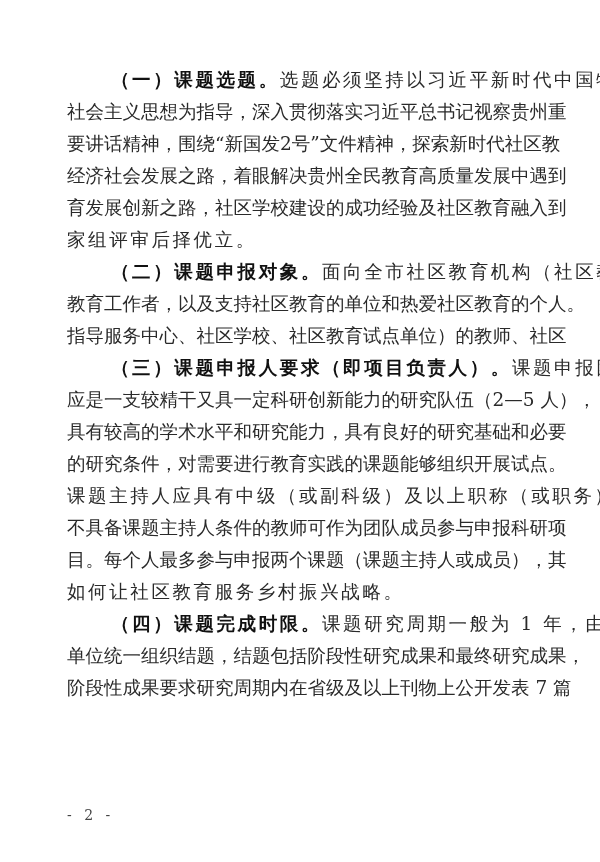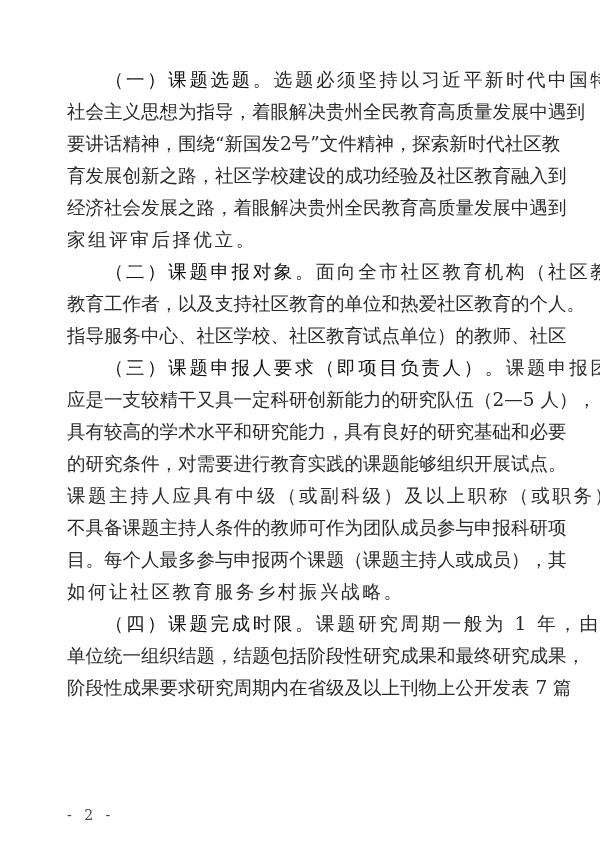--- a/index.html
+++ b/index.html
@@ -4,35 +4,35 @@
 <style>
   html, body { margin:0; padding:0; background:#ffffff; }
   body { width:600px; height:862px; position:relative; overflow:hidden;
          font-family:"DejaVu Serif", "Liberation Serif", serif; color:#2a2a2a; }
   .page { position:absolute; left:0; top:0; width:600px; height:862px; background:#fff; }
   .content { position:absolute; left:67px; top:64px; width:454px; }
   .line { height:32px; line-height:32px; font-size:18.5px; white-space:nowrap;
           letter-spacing:2.6px; overflow:visible; }
   .line.indent { padding-left:38px; }
   .line.justify { text-align:justify; text-align-last:justify; letter-spacing:0; }
-  .bold { font-weight:normal; color:#111; }
+  .bold { font-weight:bold; color:#111;margin-left:6px; }
   .footer { position:absolute; left:67px; top:807px; font-size:14px; color:#444;
             letter-spacing:4px; font-family:"DejaVu Serif", serif; }
 </style>
 </head>
 <body>
 
 <div class="page">
   <div class="content">
 
     <div class="line indent"><span class="bold">（一）课题选题。</span><span>选题必须坚持以习近平新时代中国特色</span></div>
-    <div class="line justify">社会主义思想为指导，着眼解决贵州全民教育高质量发展中遇到</div>
+    <div class="line justify">社会主义思想为指导，深入贯彻落实习近平总书记视察贵州重</div>
     <div class="line justify">要讲话精神，围绕“新国发2号”文件精神，探索新时代社区教</div>
+    <div class="line justify">经济社会发展之路，着眼解决贵州全民教育高质量发展中遇到</div>
     <div class="line justify">育发展创新之路，社区学校建设的成功经验及社区教育融入到</div>
-    <div class="line justify">经济社会发展之路，着眼解决贵州全民教育高质量发展中遇到</div>
     <div class="line">家组评审后择优立。</div>
 
     <div class="line indent"><span class="bold">（二）课题申报对象。</span><span>面向全市社区教育机构（社区教育</span></div>
     <div class="line justify">教育工作者，以及支持社区教育的单位和热爱社区教育的个人。</div>
     <div class="line justify">指导服务中心、社区学校、社区教育试点单位）的教师、社区</div>
 
     <div class="line indent"><span class="bold">（三）课题申报人要求（即项目负责人）。</span><span>课题申报团队</span></div>
     <div class="line justify">应是一支较精干又具一定科研创新能力的研究队伍（2—5 人），</div>
     <div class="line justify">具有较高的学术水平和研究能力，具有良好的研究基础和必要</div>
     <div class="line justify">的研究条件，对需要进行教育实践的课题能够组织开展试点。</div>

